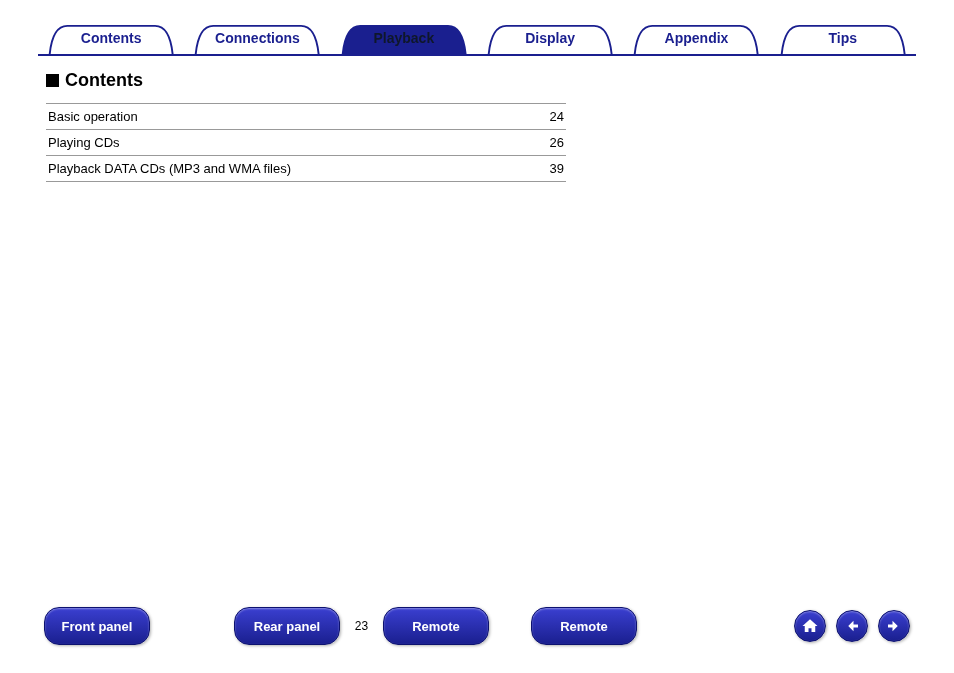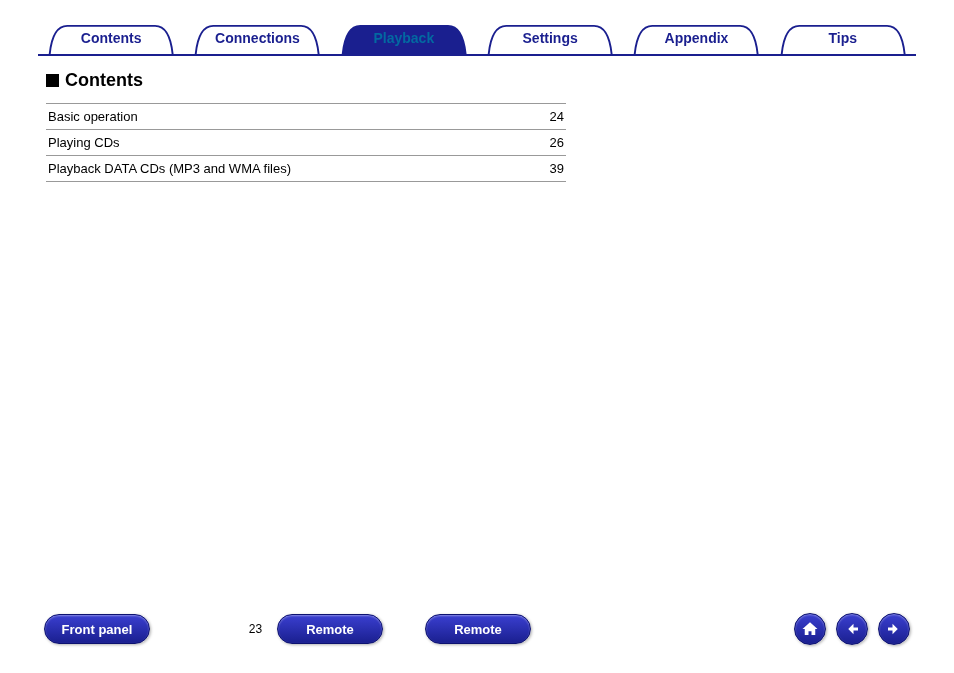--- a/index.html
+++ b/index.html
@@ -34,21 +34,21 @@
     .tab svg {
       position: absolute;
       inset: 0;
       width: 100%;
       height: 100%;
     }
     .tab .label {
       position: relative;
       z-index: 2;
     }
-    .tab.active .label { color: #0369a1; }
+    .tab.active .label { color: #0f172a; }
     
     .content {
       position: absolute;
       top: 70px;
       left: 46px;
       width: 520px;
     }
     .section-title {
       font-size: 18px;
       font-weight: bold;
@@ -81,21 +81,21 @@
       position: absolute;
       left: 0;
       right: 0;
       bottom: 28px;
       display: flex;
       align-items: center;
       padding: 0 44px;
     }
     .pill {
       width: 106px;
-      height: 30px;
+      height: 38px;
       border-radius: 15px;
       background: linear-gradient(#3a3fd0, #1a1f8f);
       color: #fff;
       font-size: 13px;
       font-weight: bold;
       display: flex;
       align-items: center;
       justify-content: center;
       border: 1px solid #0d1270;
       box-shadow: inset 0 1px 2px rgba(255,255,255,0.4), 1px 1px 3px rgba(0,0,0,0.3);
@@ -143,21 +143,21 @@
   <div class="tab active">
     <svg viewBox="0 0 150 32" preserveAspectRatio="none">
         <path d="M12 32 Q15 2 30 2 L120 2 Q135 2 138 32" fill="#1a1f8f" stroke="#1a1f8f" stroke-width="2"></path>
       </svg>
     <span class="label">Playback</span>
   </div>
   <div class="tab">
     <svg viewBox="0 0 150 32" preserveAspectRatio="none">
         <path d="M12 32 Q15 2 30 2 L120 2 Q135 2 138 32" fill="#fff" stroke="#1a1f8f" stroke-width="2"></path>
       </svg>
-    <span class="label">Settings</span>
+    <span class="label">Display</span>
   </div>
   <div class="tab">
     <svg viewBox="0 0 150 32" preserveAspectRatio="none">
         <path d="M12 32 Q15 2 30 2 L120 2 Q135 2 138 32" fill="#fff" stroke="#1a1f8f" stroke-width="2"></path>
       </svg>
     <span class="label">Appendix</span>
   </div>
   <div class="tab">
     <svg viewBox="0 0 150 32" preserveAspectRatio="none">
         <path d="M12 32 Q15 2 30 2 L120 2 Q135 2 138 32" fill="#fff" stroke="#1a1f8f" stroke-width="2"></path>
@@ -186,20 +186,23 @@
     </div>
   </div>
 </div>
 
 <div class="bottom">
   <div class="pill">
     <span>Front panel</span>
   </div>
   <div class="pill-gap"></div>
   <div class="pill-gap"></div>
+  <div class="pill">
+    <span>Rear panel</span>
+  </div>
   <div class="page-num">23</div>
   <div class="pill">
     <span>Remote</span>
   </div>
   <div class="pill-gap"></div>
   <div class="pill">
     <span>Remote</span>
   </div>
   <div class="spacer"></div>
   <div class="circle-btn">

